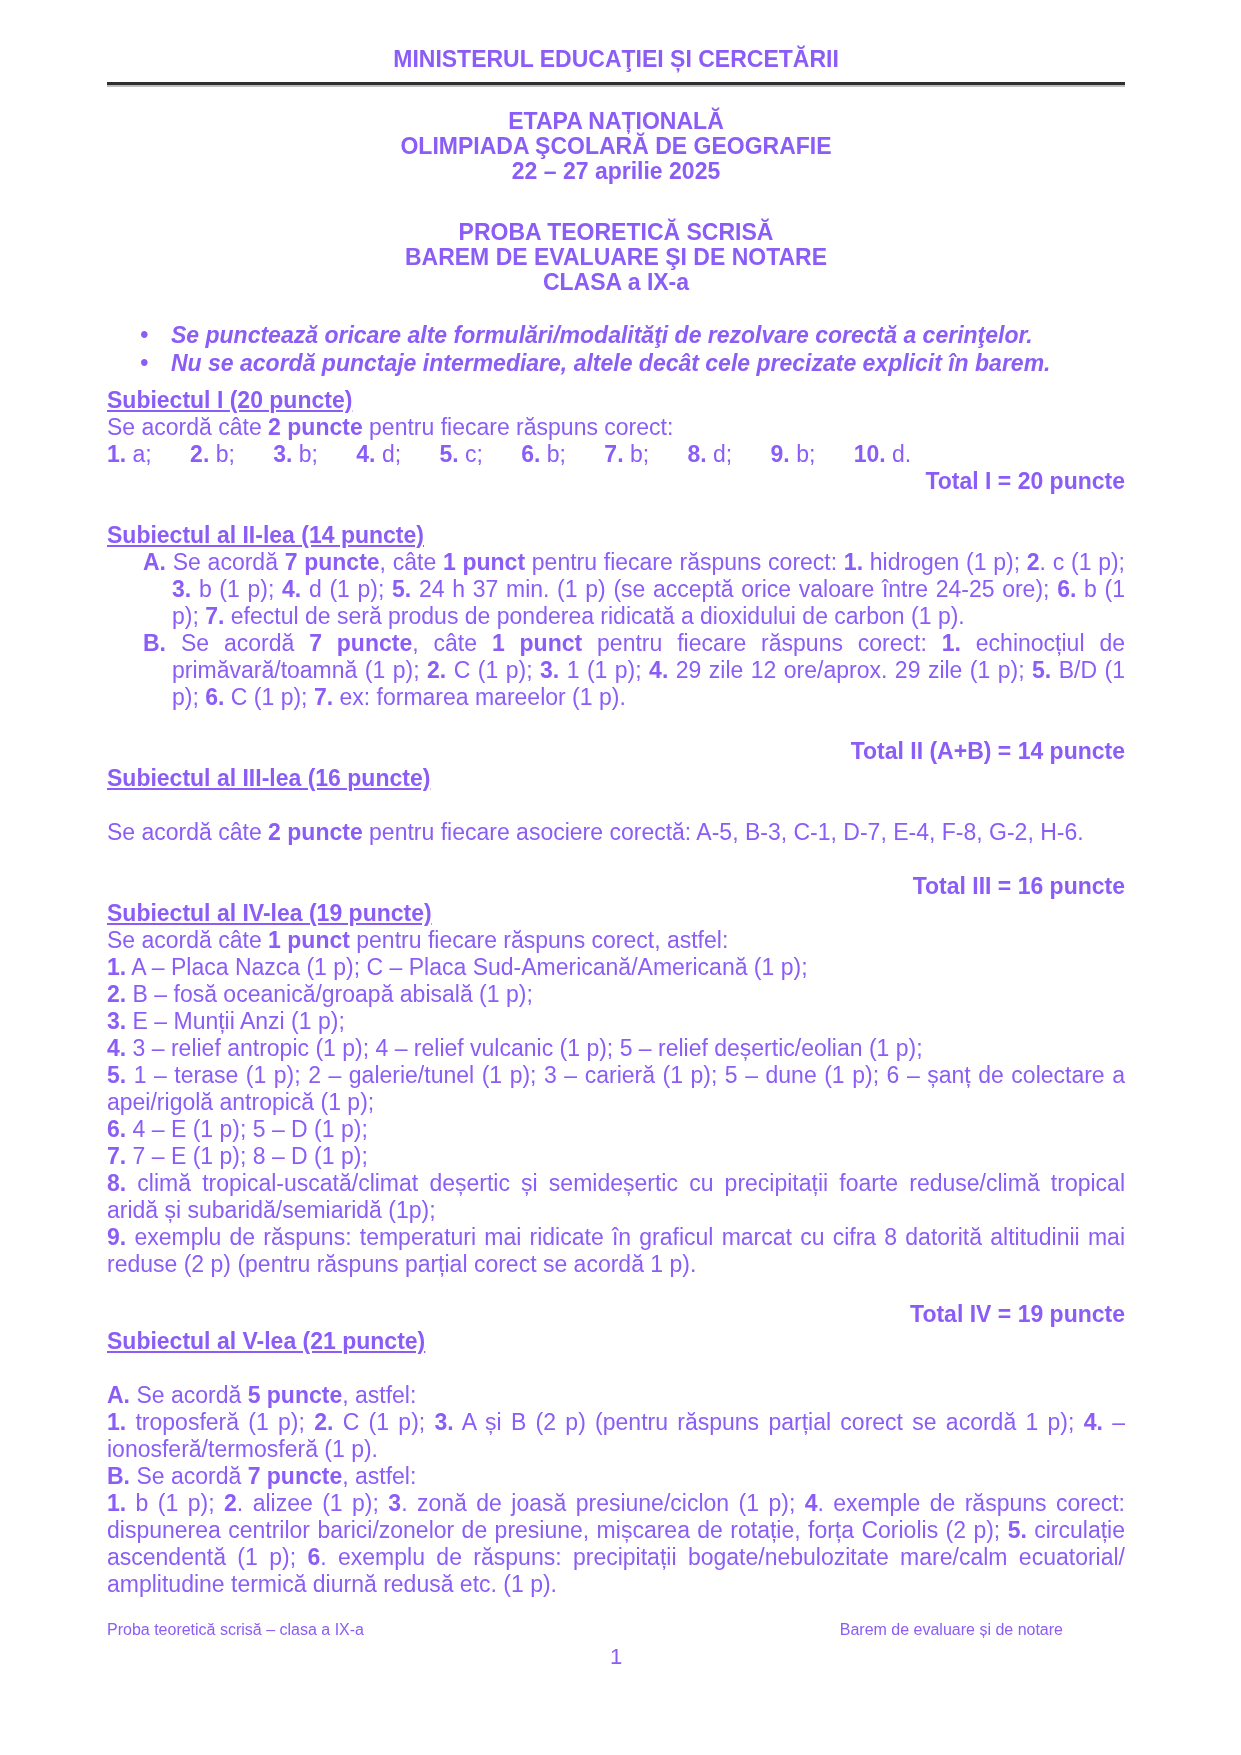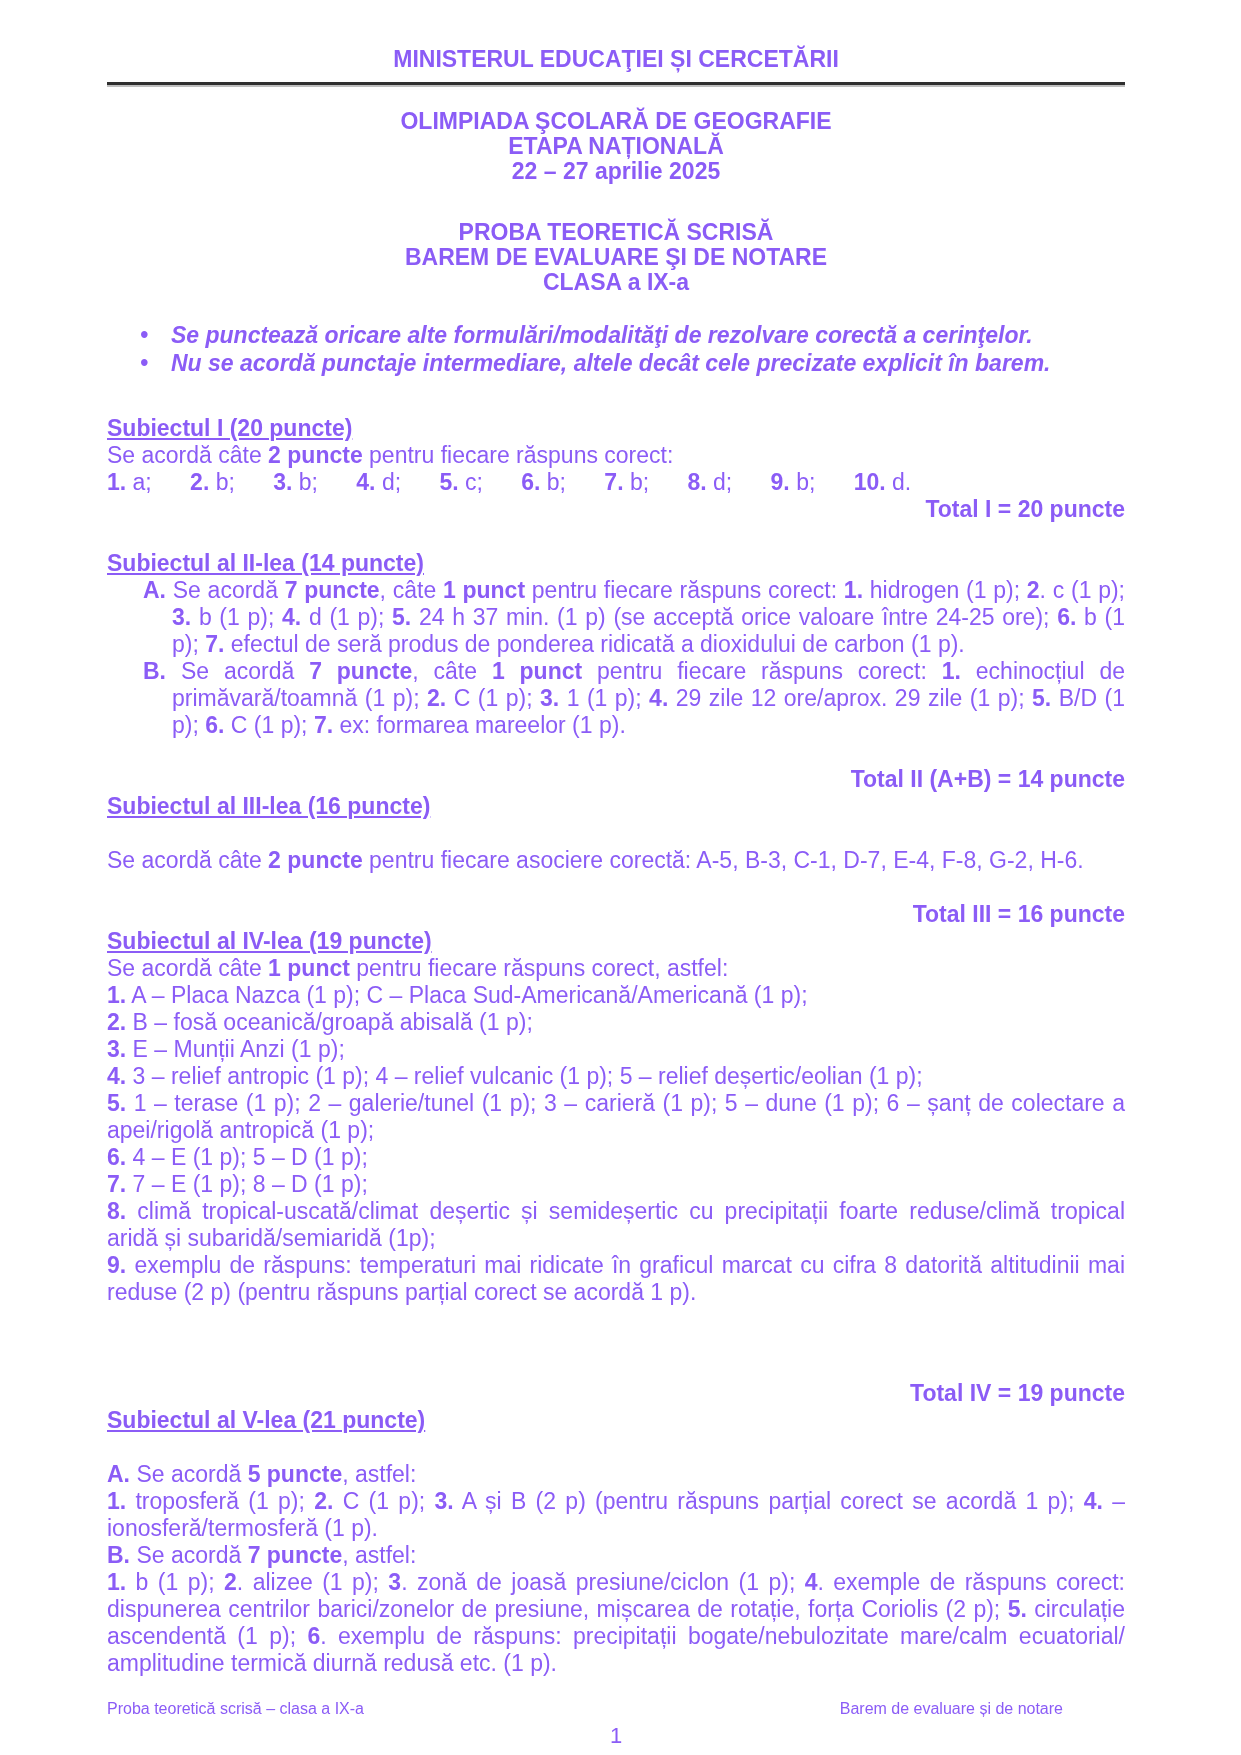--- a/index.html
+++ b/index.html
@@ -28,42 +28,42 @@
   .subtitle-block { margin-top:36px; text-align:center; font-weight:700; line-height:25px; }
   .bullets { margin-top:26px; font-weight:700; }
   .bullet { padding-left:33px; line-height:28px;font-style:italic; }
   .bullet span:first-child { display:inline-block; width:31px; font-weight:700; }
   .heading { font-weight:700; text-decoration:underline; }
   .total { text-align:right; font-weight:700; }
   .justify { text-align:justify; }
   .hang { padding-left:65px; text-indent:-29px; }
   .answers { white-space:pre-wrap; }
   .mt1 { margin-top:27px; }
-  .mt2 { margin-top:74px; }
-  .mt-s1 { margin-top:38px; }
+  .mt2 { margin-top:23px; }
+  .mt-s1 { margin-top:10px; }
   .footer {
     margin-top:19px;
     font-size:16px;
     line-height:26px;
     display:flex;
     justify-content:space-between;
   }
   .footer .right { padding-right:62px; }
   .pagenum { text-align:center; font-size:22px; line-height:27px; }
 </style>
 </head>
 <body>
 
 <div class="page">
 
   <div class="masthead">MINISTERUL EDUCAŢIEI ȘI CERCETĂRII</div>
 
   <div class="title-block">
+    <div>ETAPA NAȚIONALĂ</div>
     <div>OLIMPIADA ŞCOLARĂ DE GEOGRAFIE</div>
-    <div>ETAPA NAȚIONALĂ</div>
     <div>22 – 27 aprilie 2025</div>
   </div>
 
   <div class="subtitle-block">
     <div>PROBA TEORETICĂ SCRISĂ</div>
     <div>BAREM DE EVALUARE ŞI DE NOTARE</div>
     <div>CLASA a IX-a</div>
   </div>
 
   <div class="bullets">

